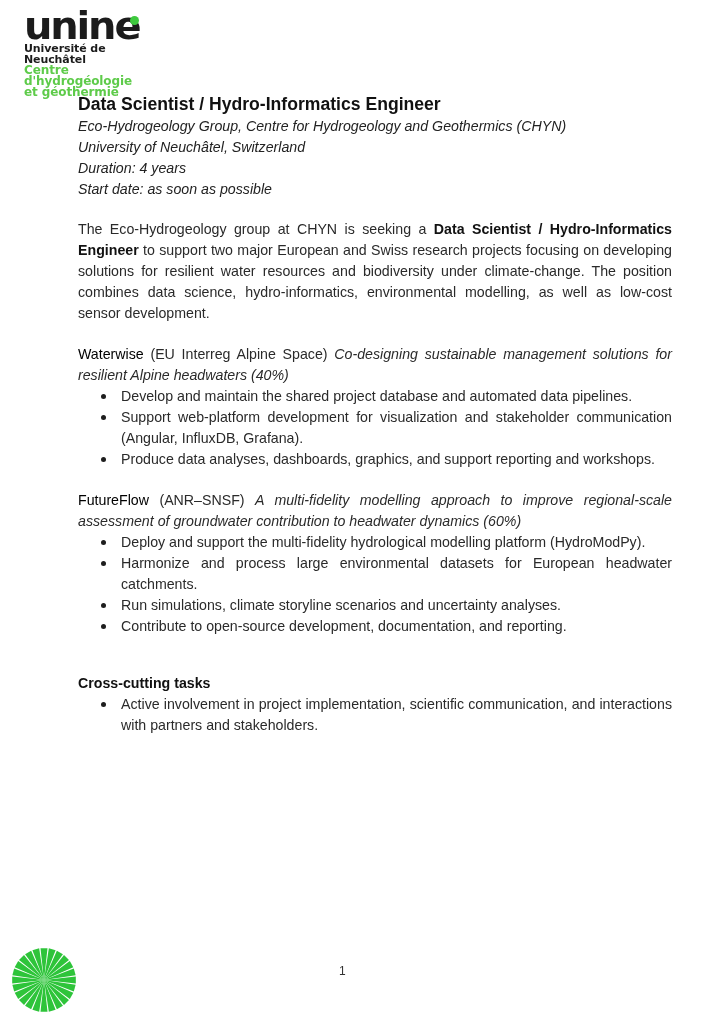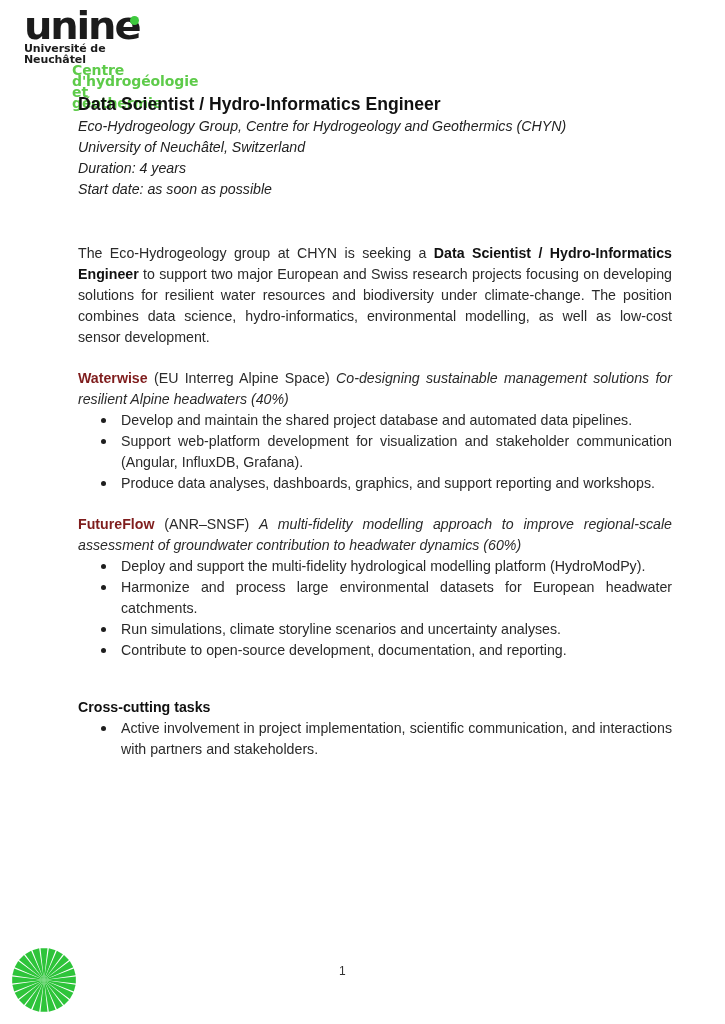--- a/index.html
+++ b/index.html
@@ -47,25 +47,24 @@
       font-weight: bold;
       font-size: 11px;
       line-height: 11px;
       color: #1c1c1c;
       margin-top: 1px;
       letter-spacing: -0.1px;
     }
     .logo-line2 {
       font-family: "DejaVu Sans", sans-serif;
       font-weight: bold;
-      font-size: 14px;
+      font-size: 12px;
       line-height: 11px;
       color: #5ecb4a;
       letter-spacing: -0.1px;
-      margin-left: 48px;
     }
     .page {
       position: absolute;
       left: 78px;
       top: 92px;
       width: 594px;
       font-size: 14.2px;
       line-height: 21px;
     }
     .title {
@@ -75,36 +74,36 @@
       color: #111;
       margin: 0;
     }
     .meta {
       font-style: italic;
       color: #222;
       margin: 0;
     }
     .meta div { height: 21px; }
     .intro {
-      margin-top: 43px;
+      margin-top: 19px;
       text-align: justify;
       color: #2a2a2a;
     }
     .intro b { color: #111; }
     .section-heading {
       font-weight: bold;
       color: #111;
       margin-top: 20px;
     }
     .project {
       margin-top: 20px;
       text-align: justify;
       color: #2a2a2a;
     }
-    .project .name { font-weight: bold; color: #7f1d1d; }
+    .project .name { font-weight: normal; color: #000000; }
     .project .desc { font-style: italic; }
     ul.items {
       list-style: none;
       margin: 0;
       padding: 0;
     }
     ul.items li {
       position: relative;
       padding-left: 43px;
       text-align: justify;

